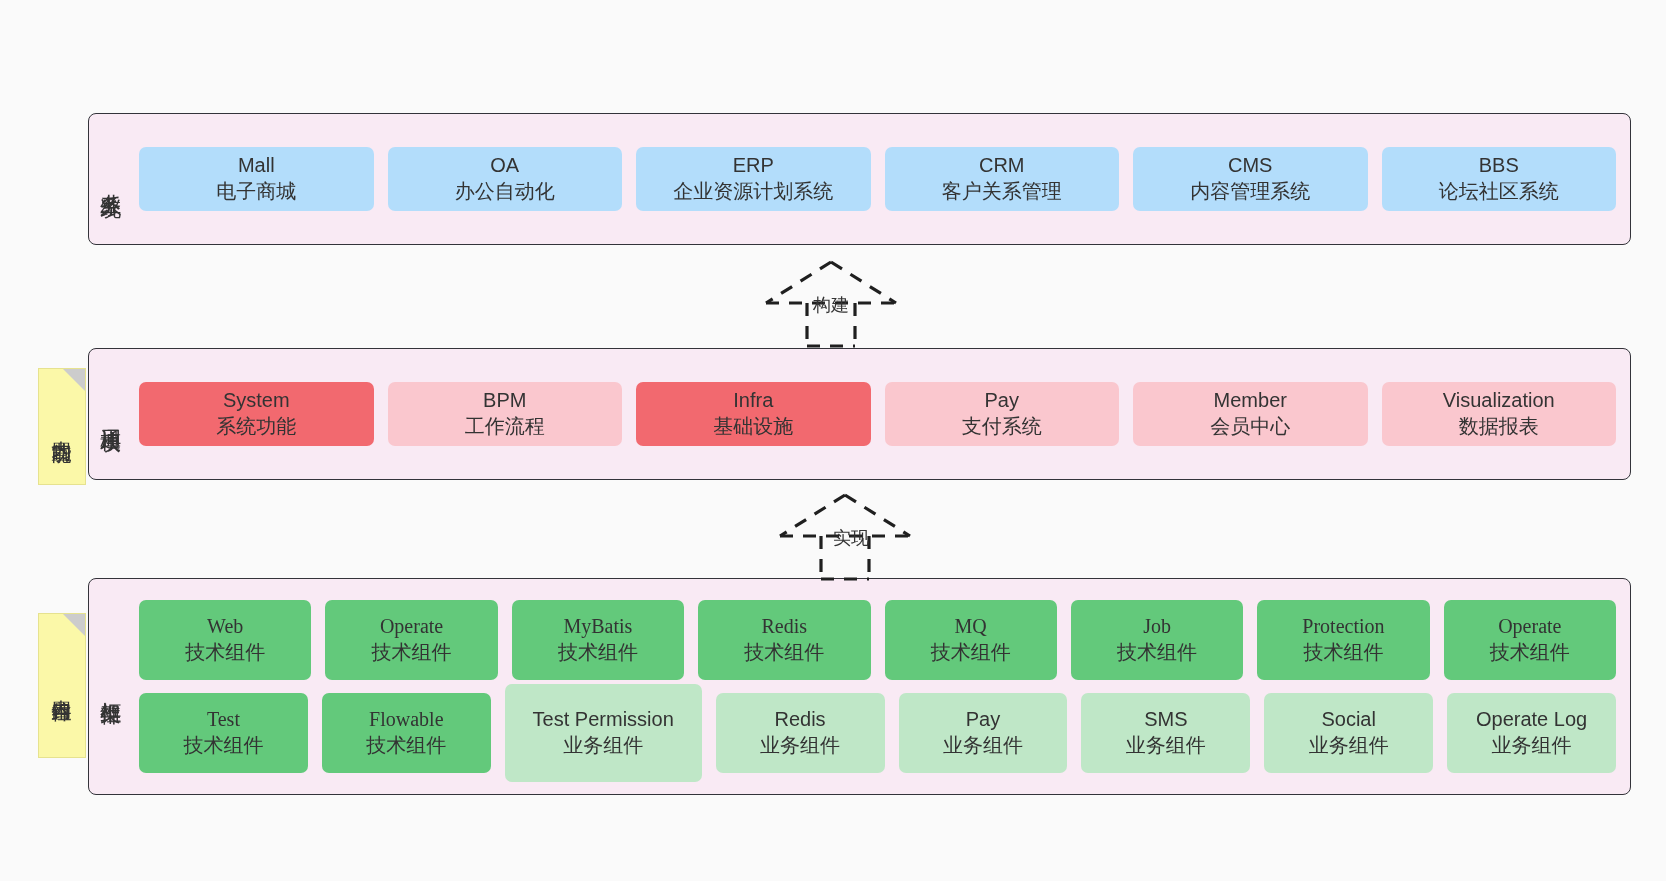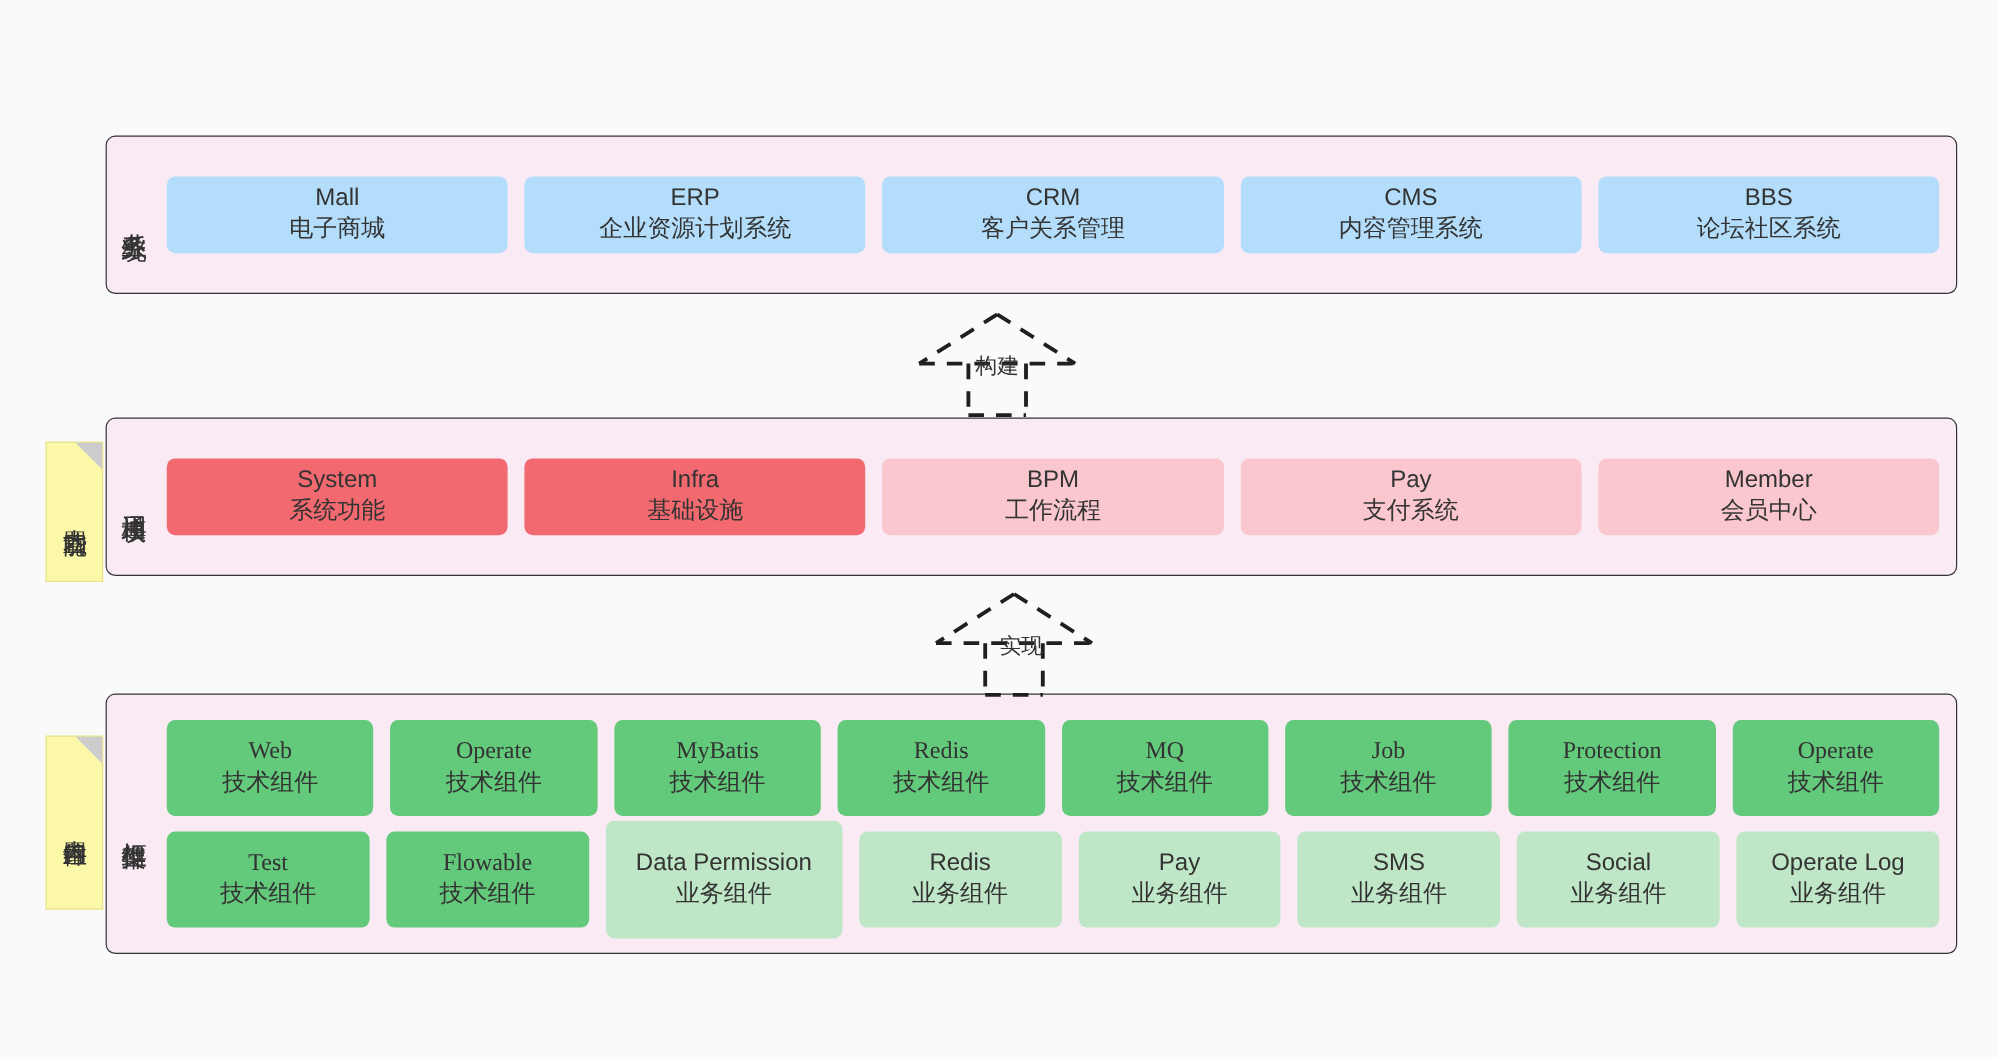--- a/index.html
+++ b/index.html
@@ -144,20 +144,24 @@
 
   <div class="layer" id="layer-0" style="left:88px; top:113px; width:1543px; height:132px;">
     <div class="layer-title">业务系统</div>
     <div class="layer-body">
       <div class="card-row">
         <div class="card c-blue">
           <span class="l1">Mall</span>
           <span class="l2">电子商城</span>
         </div>
         <div class="card c-blue">
+          <span class="l1">OA</span>
+          <span class="l2">办公自动化</span>
+        </div>
+        <div class="card c-blue">
           <span class="l1">ERP</span>
           <span class="l2">企业资源计划系统</span>
         </div>
         <div class="card c-blue">
           <span class="l1">CRM</span>
           <span class="l2">客户关系管理</span>
         </div>
         <div class="card c-blue">
           <span class="l1">CMS</span>
           <span class="l2">内容管理系统</span>
@@ -181,35 +185,39 @@
   </div>
 
   <div class="layer" id="layer-1" style="left:88px; top:348px; width:1543px; height:132px;">
     <div class="layer-title">通用模块</div>
     <div class="layer-body">
       <div class="card-row">
         <div class="card c-red">
           <span class="l1">System</span>
           <span class="l2">系统功能</span>
         </div>
+        <div class="card c-pink">
+          <span class="l1">BPM</span>
+          <span class="l2">工作流程</span>
+        </div>
         <div class="card c-red">
           <span class="l1">Infra</span>
           <span class="l2">基础设施</span>
         </div>
         <div class="card c-pink">
-          <span class="l1">BPM</span>
-          <span class="l2">工作流程</span>
-        </div>
-        <div class="card c-pink">
           <span class="l1">Pay</span>
           <span class="l2">支付系统</span>
         </div>
         <div class="card c-pink">
           <span class="l1">Member</span>
           <span class="l2">会员中心</span>
+        </div>
+        <div class="card c-pink">
+          <span class="l1">Visualization</span>
+          <span class="l2">数据报表</span>
         </div>
       </div>
     </div>
   </div>
 
   <div class="note" style="left:38px; top:368px; width:48px; height:117px;">
     <span>内置功能</span>
   </div>
 
   <div class="arrow-wrap" style="left:770px; top:489px; width:150px; height:92px;text-align:center;">
@@ -264,21 +272,21 @@
       <div class="card-row" style="height:80px;">
         <div class="card c-green">
           <span class="l1">Test</span>
           <span class="l2">技术组件</span>
         </div>
         <div class="card c-green">
           <span class="l1">Flowable</span>
           <span class="l2">技术组件</span>
         </div>
         <div class="card c-lightgreen" style="margin:-9px 0; padding:6px 18px;">
-          <span class="l1">Data Permission</span>
+          <span class="l1">Test Permission</span>
           <span class="l2">业务组件</span>
         </div>
         <div class="card c-lightgreen">
           <span class="l1">Redis</span>
           <span class="l2">业务组件</span>
         </div>
         <div class="card c-lightgreen">
           <span class="l1">Pay</span>
           <span class="l2">业务组件</span>
         </div>

